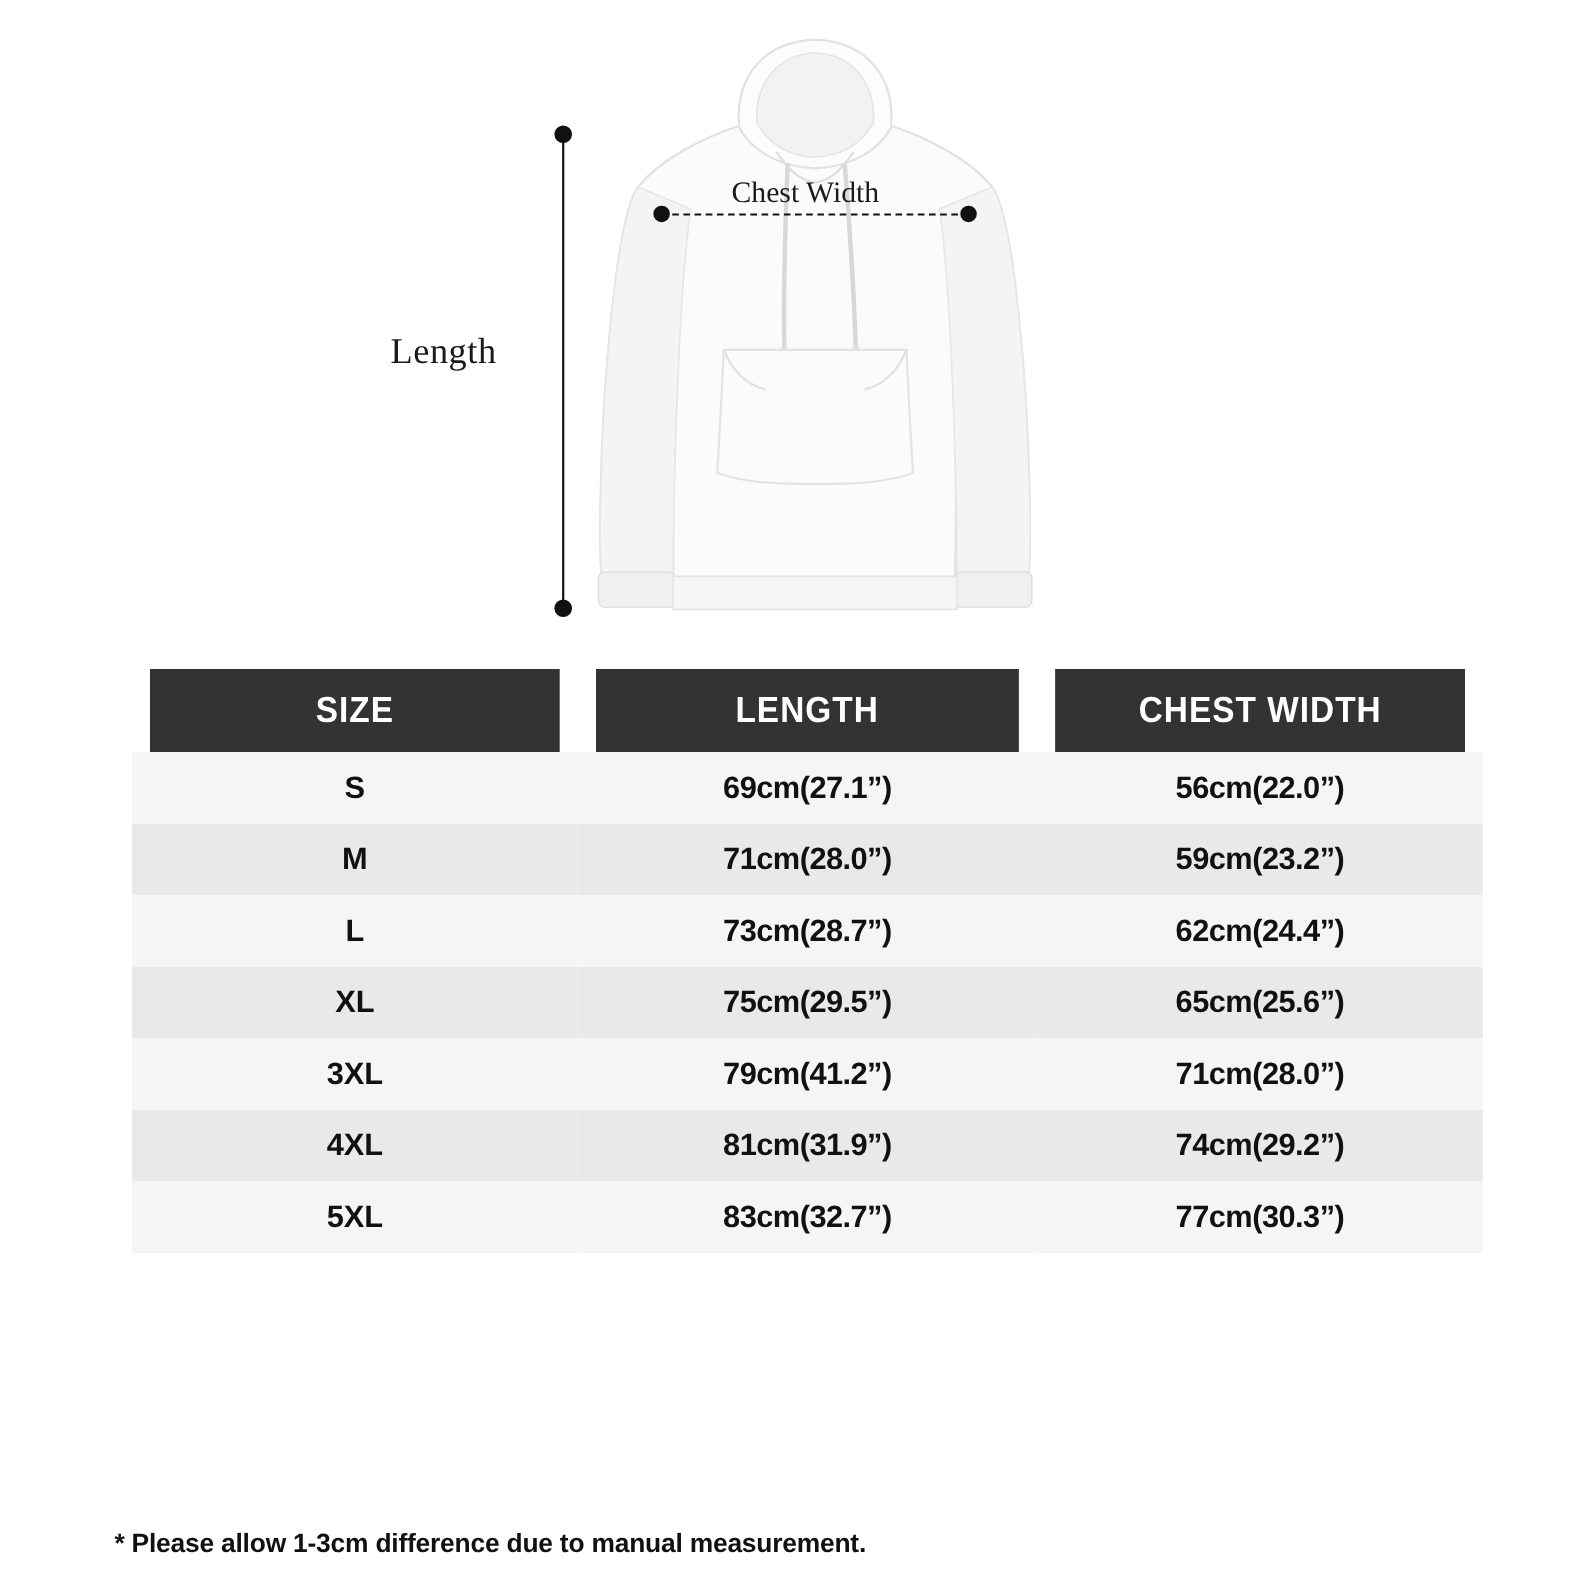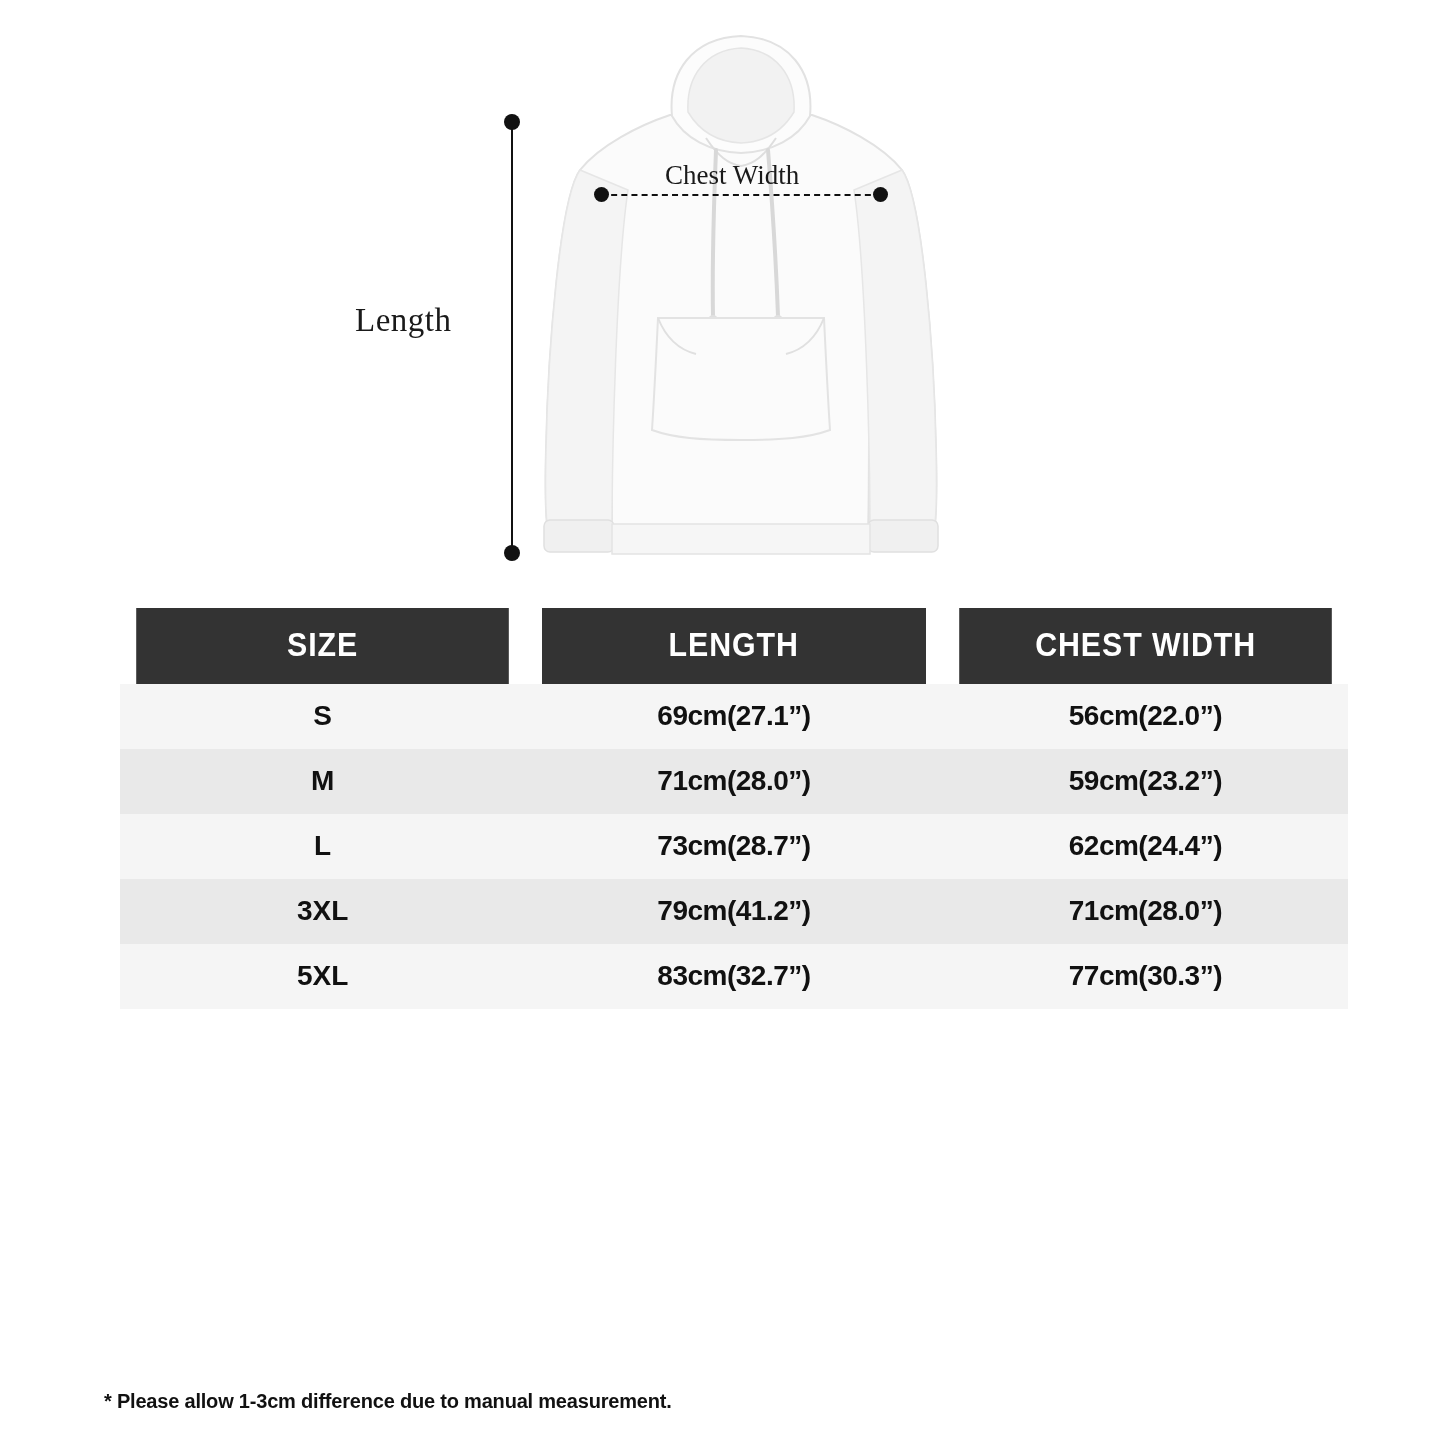--- a/index.html
+++ b/index.html
@@ -124,21 +124,21 @@
   .col-length { width: 34%; }
   .col-chest { width: 33%; }
 
   .size-cell { font-weight: bold; }
   .meas-cell { letter-spacing: -0.5px; }
 
   .footnote {
     position: absolute;
     left: 104px;
     top: 1390px;
-    font-size: 20px;
+    font-size: 24px;
     font-weight: bold;
     color: #111111;
     letter-spacing: -0.2px;
   }
 </style>
 </head>
 <body>
 
 <div class="diagram">
 
@@ -208,25 +208,35 @@
       <td class="size-cell">M</td>
       <td class="meas-cell">71cm(28.0”)</td>
       <td class="meas-cell">59cm(23.2”)</td>
     </tr>
     <tr>
       <td class="size-cell">L</td>
       <td class="meas-cell">73cm(28.7”)</td>
       <td class="meas-cell">62cm(24.4”)</td>
     </tr>
     <tr>
+      <td class="size-cell">XL</td>
+      <td class="meas-cell">75cm(29.5”)</td>
+      <td class="meas-cell">65cm(25.6”)</td>
+    </tr>
+    <tr>
       <td class="size-cell">3XL</td>
       <td class="meas-cell">79cm(41.2”)</td>
       <td class="meas-cell">71cm(28.0”)</td>
     </tr>
     <tr>
+      <td class="size-cell">4XL</td>
+      <td class="meas-cell">81cm(31.9”)</td>
+      <td class="meas-cell">74cm(29.2”)</td>
+    </tr>
+    <tr>
       <td class="size-cell">5XL</td>
       <td class="meas-cell">83cm(32.7”)</td>
       <td class="meas-cell">77cm(30.3”)</td>
     </tr>
   </tbody>
 </table>
 
 <div class="footnote">* Please allow 1-3cm difference due to manual measurement.</div>
 
 </body></html>

